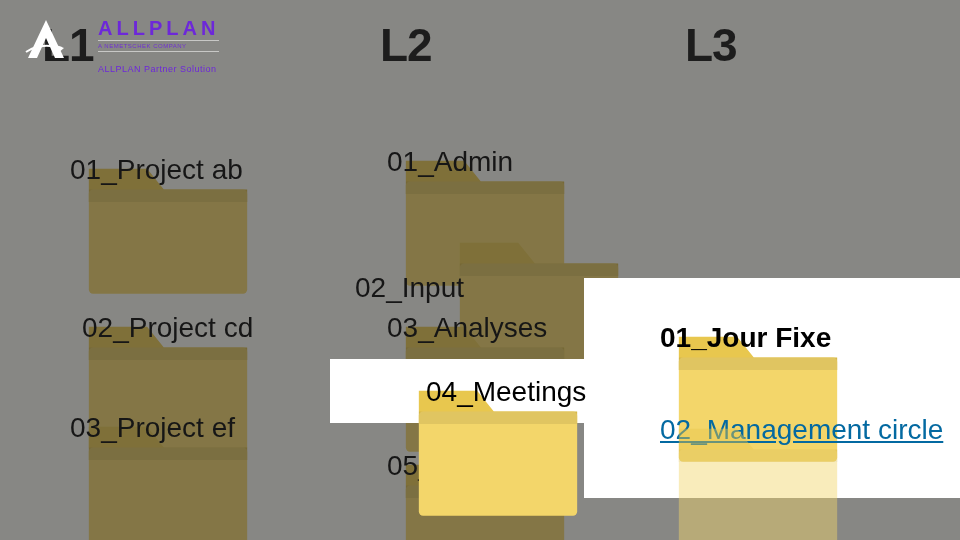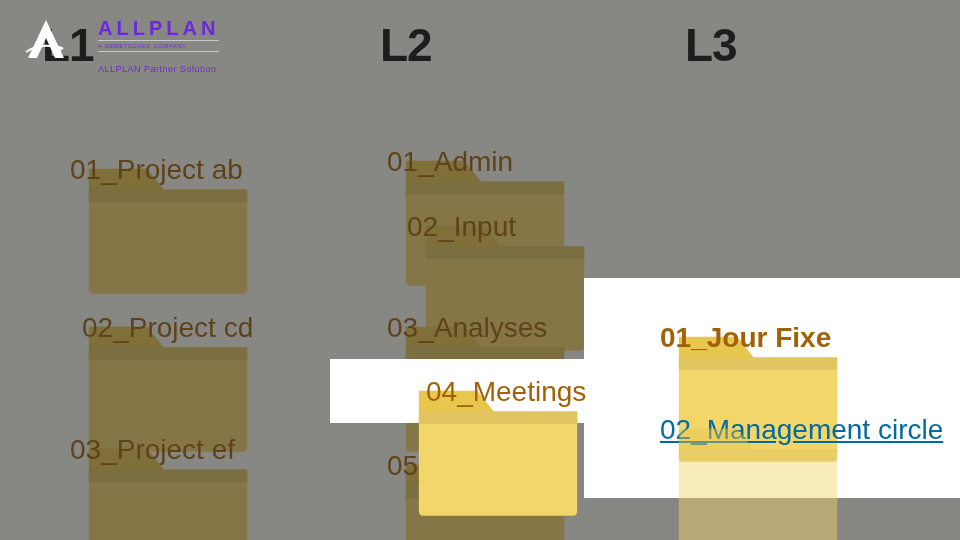--- a/index.html
+++ b/index.html
@@ -48,21 +48,21 @@
     align-items: center;
     gap: 10px;
     z-index: 2;
   }
   .folder .icon {
     width: 42px; height: 36px;
     flex-shrink: 0;
   }
   .folder .label {
     font-size: 28px;
-    color: #a16207;
+    color: #000000;
     white-space: nowrap;
   }
 
   .highlight-zone {
     position: absolute;
     background: #ffffff;
     z-index: 10;
   }
 
   .folder.hl { z-index: 12; }
@@ -97,34 +97,34 @@
           <use href="#folder-icon"></use>
         </svg></span>
     <span class="label">01_Project ab</span>
   </div>
   <div class="folder" style="left:18px; top:310px;gap:22px;">
     <span class="icon"><svg>
           <use href="#folder-icon"></use>
         </svg></span>
     <span class="label">02_Project cd</span>
   </div>
-  <div class="folder" style="left:18px; top:432px;">
+  <div class="folder" style="left:18px; top:410px;">
     <span class="icon"><svg>
           <use href="#folder-icon"></use>
         </svg></span>
     <span class="label">03_Project ef</span>
   </div>
 
   <div class="folder" style="left:335px; top:144px;">
     <span class="icon"><svg>
           <use href="#folder-icon"></use>
         </svg></span>
     <span class="label">01_Admin</span>
   </div>
-  <div class="folder" style="left:355px; top:209px;">
+  <div class="folder" style="left:355px; top:226px;flex-direction:column;">
     <span class="icon"><svg>
           <use href="#folder-icon"></use>
         </svg></span>
     <span class="label">02_Input</span>
   </div>
   <div class="folder" style="left:335px; top:310px;">
     <span class="icon"><svg>
           <use href="#folder-icon"></use>
         </svg></span>
     <span class="label">03_Analyses</span>

